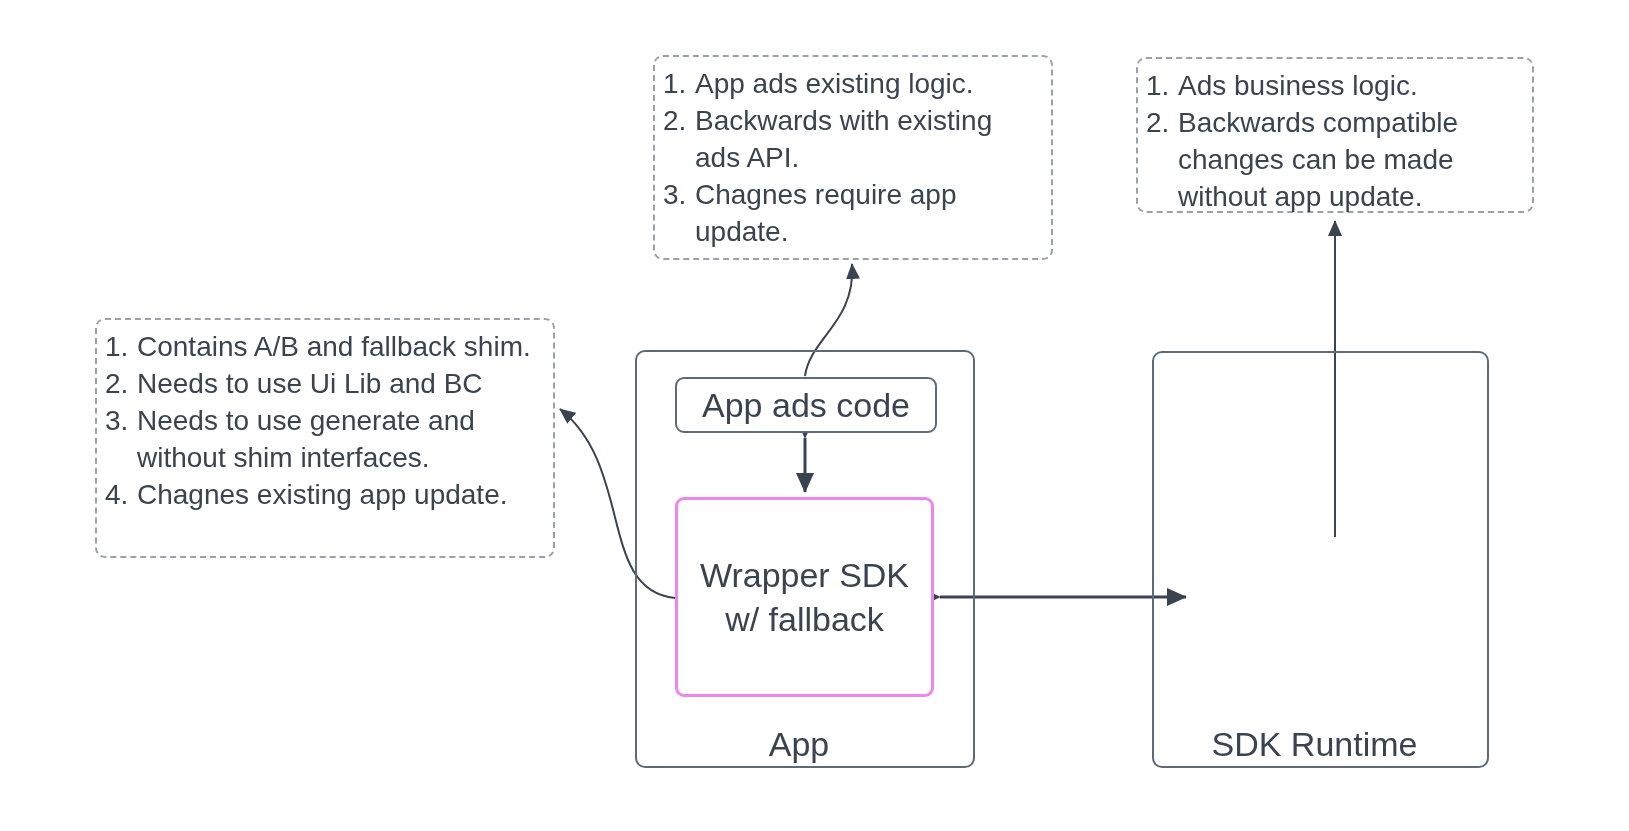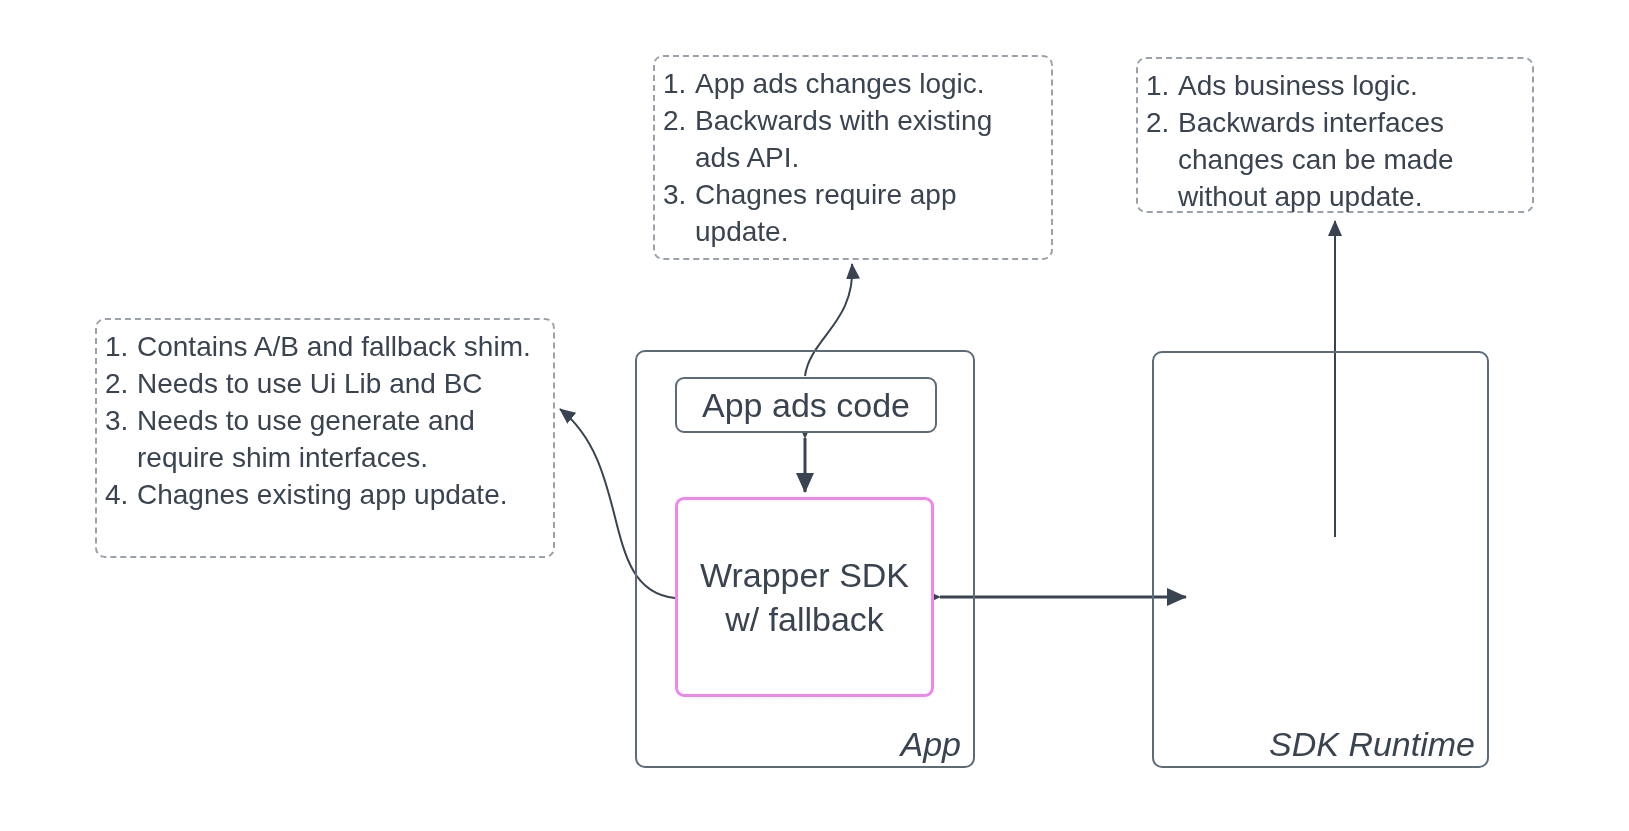--- a/index.html
+++ b/index.html
@@ -29,21 +29,21 @@
   
   .container-box {
     position:absolute; box-sizing:border-box;
     border:2px solid var(--solid-border,#5d6a78);
     border-radius:10px; background:transparent;
   }
   #container-app  { left:635px;  top:350px; width:340px; height:418px; }
   #container-sdk  { left:1152px; top:351px; width:337px; height:417px; }
   .container-label {
     position:absolute; left:0; right:12px; bottom:2px;
-    text-align:right; font-size:34px; line-height:40px;font-style:italic;
+    text-align:center; font-size:34px; line-height:40px;
   }
   
   .shape {
     position:absolute; box-sizing:border-box;
     display:flex; align-items:center; justify-content:center;
     text-align:center; background:#ffffff;
     font-size:34px; line-height:44px;
     border-radius:9px;
   }
   #box-app-ads-code {
@@ -92,59 +92,59 @@
 
     <path class="link thick" d="M 940 597 L 1186 597" marker-start="url(#ah-big)" marker-end="url(#ah-big)"></path>
 
     <path class="link thin" d="M 1335 537 L 1335 221" marker-end="url(#ah-small)"></path>
   </svg>
 
   <div class="note" id="note-app-ads">
     <ol>
       <li>
         <span class="num">1.</span>
-        <span class="txt">App ads changes logic.</span>
+        <span class="txt">App ads existing logic.</span>
       </li>
       <li>
         <span class="num">2.</span>
         <span class="txt">Backwards with existing ads API.</span>
       </li>
       <li>
         <span class="num">3.</span>
         <span class="txt">Chagnes require app update.</span>
       </li>
     </ol>
   </div>
 
   <div class="note" id="note-re-sdk">
     <ol>
       <li>
         <span class="num">1.</span>
         <span class="txt">Ads business logic.</span>
       </li>
       <li>
         <span class="num">2.</span>
-        <span class="txt">Backwards interfaces changes can be made without app update.</span>
+        <span class="txt">Backwards compatible changes can be made without app update.</span>
       </li>
     </ol>
   </div>
 
   <div class="note" id="note-wrapper">
     <ol>
       <li>
         <span class="num">1.</span>
         <span class="txt">Contains A/B and fallback shim.</span>
       </li>
       <li>
         <span class="num">2.</span>
         <span class="txt">Needs to use Ui Lib and BC</span>
       </li>
       <li>
         <span class="num">3.</span>
-        <span class="txt">Needs to use generate and require shim interfaces.</span>
+        <span class="txt">Needs to use generate and without shim interfaces.</span>
       </li>
       <li>
         <span class="num">4.</span>
         <span class="txt">Chagnes existing app update.</span>
       </li>
     </ol>
   </div>
 
   <div class="container-box" id="container-app">
     <div class="container-label">App</div>

